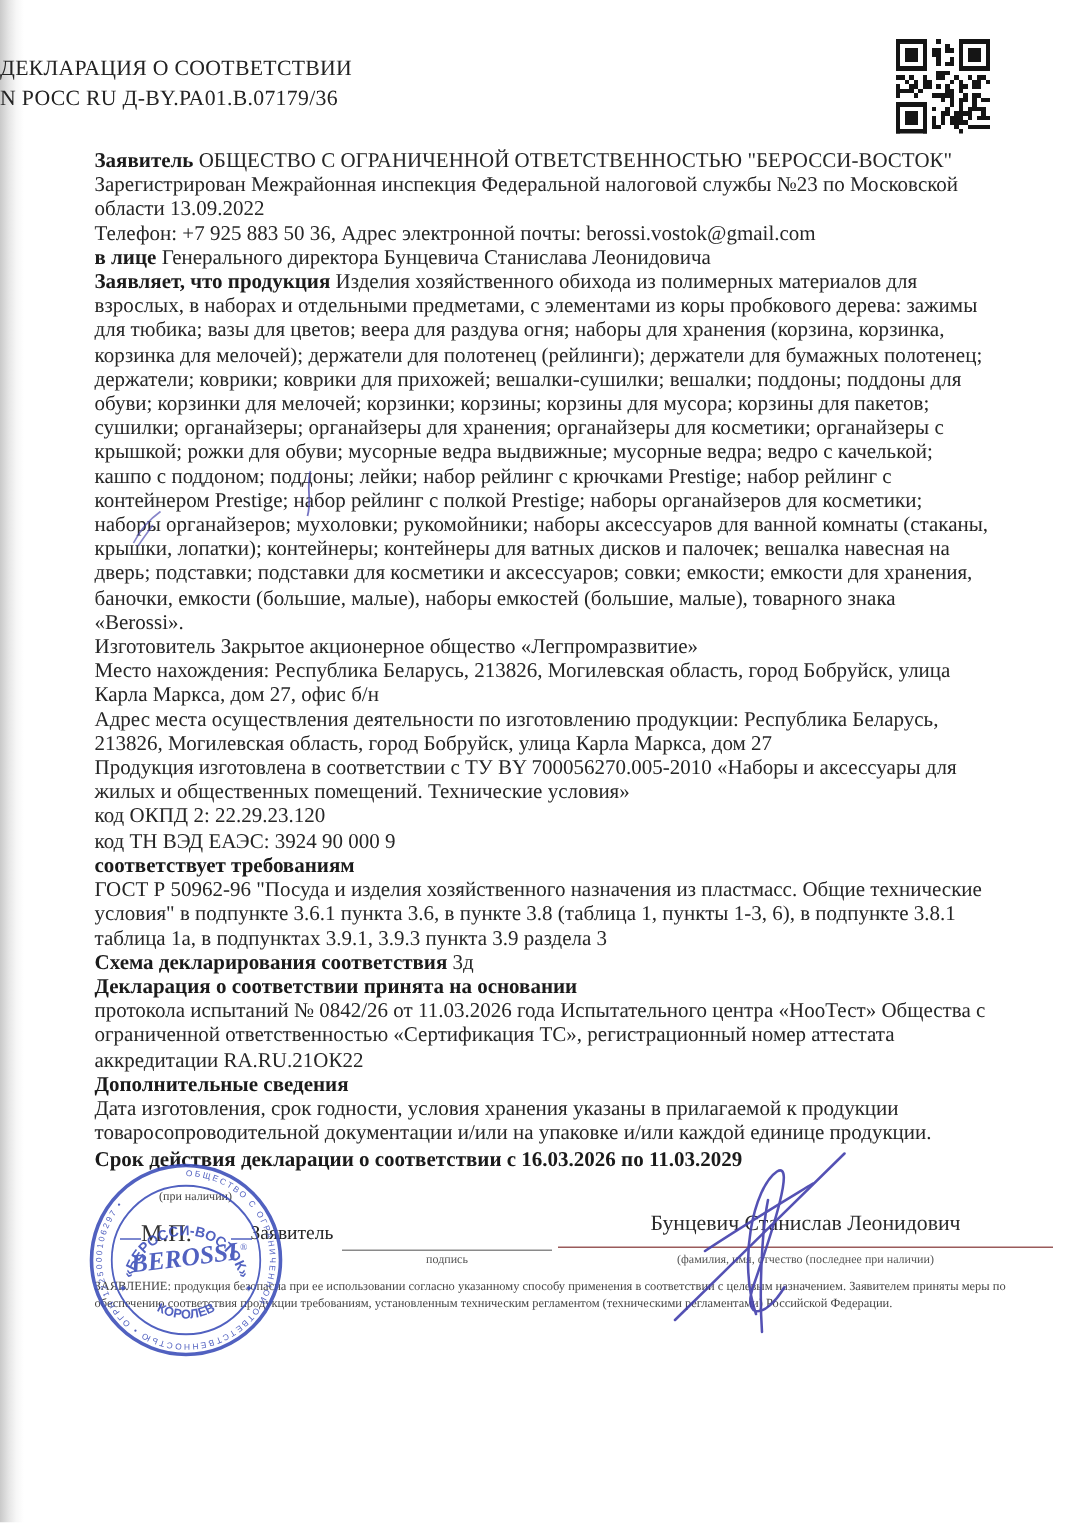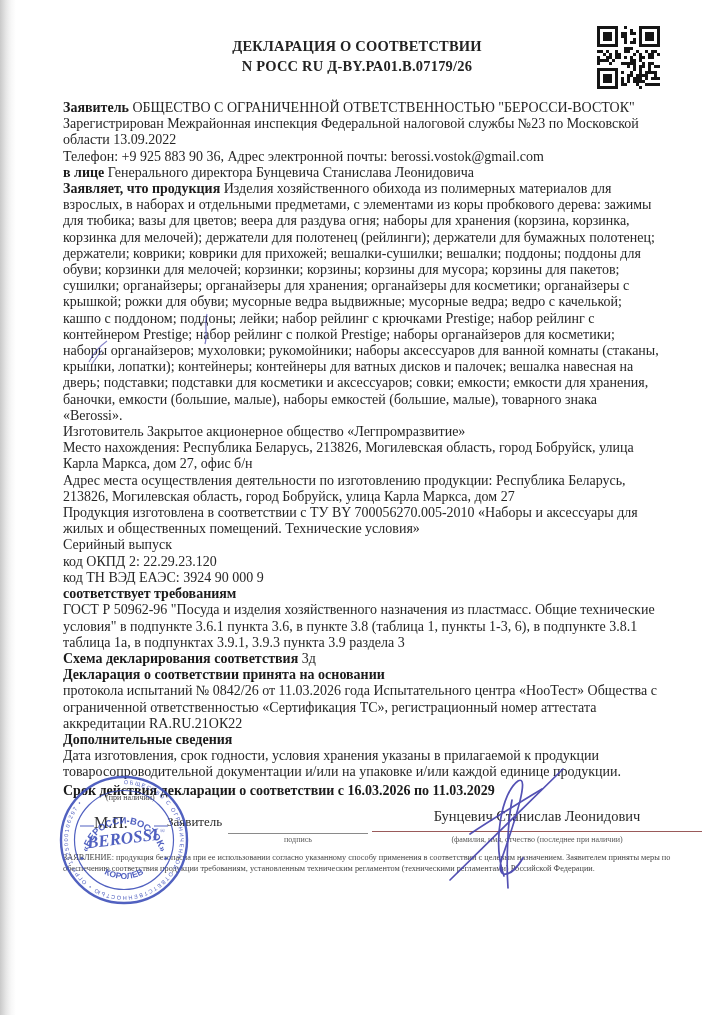--- a/index.html
+++ b/index.html
@@ -9,22 +9,22 @@
   }
   html,body{margin:0;padding:0;}
   body{
     width:714px;height:1015px;position:relative;background:#fff;
     font-family:"Liberation Serif", serif;color:#1e1e1e;
     -webkit-font-smoothing:antialiased;overflow:hidden;
   }
   .page{position:absolute;inset:0;background:#fff;}
   .scan-edge{position:absolute;left:0;top:0;width:16px;height:100%;
     background:linear-gradient(90deg,#c9c9c9 0px,#e6e6e6 6px,#f7f7f7 11px,#ffffff 16px);}
-  .title{position:absolute;left:0;top:36px;width:714px;text-align:center;
-    font-weight:bold;font-size:14.5px;line-height:20px;letter-spacing:.2px;color:#232323;}
+  .title{position:absolute;left:0;top:36px;width:714px;
+    font-weight:normal;font-size:14.5px;line-height:20px;letter-spacing:.2px;color:#232323;}
   .qr{position:absolute;left:597px;top:26px;width:63px;height:63px;}
   .doc-body{position:absolute;left:63px;top:100px;width:596px;
     font-size:14px;line-height:16.2px;text-align:left;color:#262626;}
   .doc-body p{margin:0;}
   .doc-body p.space-before{margin-top:2px;}
   .doc-body b{color:#1b1b1b;}
   .mp-label{position:absolute;left:94px;top:814px;font-size:16px;color:#333;}
   .mp-note{position:absolute;left:58px;top:793px;font-size:8px;color:#444;padding-left:48px;}
   .applicant-label{position:absolute;left:167px;top:814px;font-size:13px;color:#262626;}
   .sig-line{position:absolute;left:228px;top:812px;width:140px;height:21px;border-bottom:1px solid #8a8a8a;}
@@ -40,21 +40,21 @@
   .pen-mark{position:absolute;z-index:3;}
 </style>
 </head>
 <body>
 
 <div class="page">
   <div class="scan-edge"></div>
 
   <div class="title">
     <div>ДЕКЛАРАЦИЯ О СООТВЕТСТВИИ</div>
-    <div>N РОСС RU Д-BY.РА01.В.07179/26</div>
+    <div>N РОСС RU Д-BY.РА01.В.07179/36</div>
   </div>
 
   <div class="qr">
     <svg width="63" height="63" viewBox="0 0 63 63" shape-rendering="crispEdges">
         <rect x="0" y="0" width="21" height="3" fill="var(--qr-color)"></rect>
         <rect x="0" y="18" width="21" height="3" fill="var(--qr-color)"></rect>
         <rect x="0" y="0" width="3" height="21" fill="var(--qr-color)"></rect>
         <rect x="18" y="0" width="3" height="21" fill="var(--qr-color)"></rect>
         <rect x="6" y="6" width="9" height="9" fill="var(--qr-color)"></rect>
         <rect x="42" y="0" width="21" height="3" fill="var(--qr-color)"></rect>
@@ -178,28 +178,27 @@
         <rect x="54" y="57" width="3" height="3" fill="var(--qr-color)"></rect>
         <rect x="57" y="57" width="3" height="3" fill="var(--qr-color)"></rect>
         <rect x="60" y="57" width="3" height="3" fill="var(--qr-color)"></rect>
         <rect x="42" y="60" width="3" height="3" fill="var(--qr-color)"></rect>
       </svg>
   </div>
 
   <div class="doc-body">
       <p><b>Заявитель</b> ОБЩЕСТВО С ОГРАНИЧЕННОЙ ОТВЕТСТВЕННОСТЬЮ "БЕРОССИ-ВОСТОК"</p>
       <p>Зарегистрирован Межрайонная инспекция Федеральной налоговой службы №23 по Московской области 13.09.2022</p>
-      <p>Телефон: +9 925 883 90 36, Адрес электронной почты: berossi.vostok@gmail.com</p>
+      <p>Телефон: +7 925 883 50 36, Адрес электронной почты: berossi.vostok@gmail.com</p>
       <p><b>в лице</b> Генерального директора Бунцевича Станислава Леонидовича</p>
       <p><b>Заявляет, что продукция</b> Изделия хозяйственного обихода из полимерных материалов для взрослых, в наборах и отдельными предметами, с элементами из коры пробкового дерева: зажимы для тюбика; вазы для цветов; веера для раздува огня; наборы для хранения (корзина, корзинка, корзинка для мелочей); держатели для полотенец (рейлинги); держатели для бумажных полотенец; держатели; коврики; коврики для прихожей; вешалки-сушилки; вешалки; поддоны; поддоны для обуви; корзинки для мелочей; корзинки; корзины; корзины для мусора; корзины для пакетов; сушилки; органайзеры; органайзеры для хранения; органайзеры для косметики; органайзеры с крышкой; рожки для обуви; мусорные ведра выдвижные; мусорные ведра; ведро с качелькой; кашпо с поддоном; поддоны; лейки; набор рейлинг с крючками Prestige; набор рейлинг с контейнером Prestige; набор рейлинг с полкой Prestige; наборы органайзеров для косметики; наборы органайзеров; мухоловки; рукомойники; наборы аксессуаров для ванной комнаты (стаканы, крышки, лопатки); контейнеры; контейнеры для ватных дисков и палочек; вешалка навесная на дверь; подставки; подставки для косметики и аксессуаров; совки; емкости; емкости для хранения, баночки, емкости (большие, малые), наборы емкостей (большие, малые), товарного знака «Berossi».</p>
       <p>Изготовитель Закрытое акционерное общество «Легпромразвитие»</p>
       <p>Место нахождения: Республика Беларусь, 213826, Могилевская область, город Бобруйск, улица Карла Маркса, дом 27, офис б/н</p>
       <p>Адрес места осуществления деятельности по изготовлению продукции: Республика Беларусь, 213826, Могилевская область, город Бобруйск, улица Карла Маркса, дом 27</p>
       <p>Продукция изготовлена в соответствии с ТУ BY 700056270.005-2010 «Наборы и аксессуары для жилых и общественных помещений. Технические условия»</p>
-      <p>Серийный выпуск</p>
       <p>код ОКПД 2: 22.29.23.120</p>
       <p>код ТН ВЭД ЕАЭС: 3924 90 000 9</p>
       <p><b>соответствует требованиям</b></p>
       <p>ГОСТ Р 50962-96 "Посуда и изделия хозяйственного назначения из пластмасс. Общие технические условия" в подпункте 3.6.1 пункта 3.6, в пункте 3.8 (таблица 1, пункты 1-3, 6), в подпункте 3.8.1 таблица 1а, в подпунктах 3.9.1, 3.9.3 пункта 3.9 раздела 3</p>
       <p><b>Схема декларирования соответствия</b> 3д</p>
       <p><b>Декларация о соответствии принята на основании</b></p>
       <p>протокола испытаний № 0842/26 от 11.03.2026 года Испытательного центра «НооТест» Общества с ограниченной ответственностью «Сертификация ТС», регистрационный номер аттестата аккредитации RA.RU.21ОК22</p>
       <p><b>Дополнительные сведения</b></p>
       <p>Дата изготовления, срок годности, условия хранения указаны в прилагаемой к продукции товаросопроводительной документации и/или на упаковке и/или каждой единице продукции.</p>
       <p class="space-before"><b>Срок действия декларации о соответствии с 16.03.2026 по 11.03.2029</b></p>

